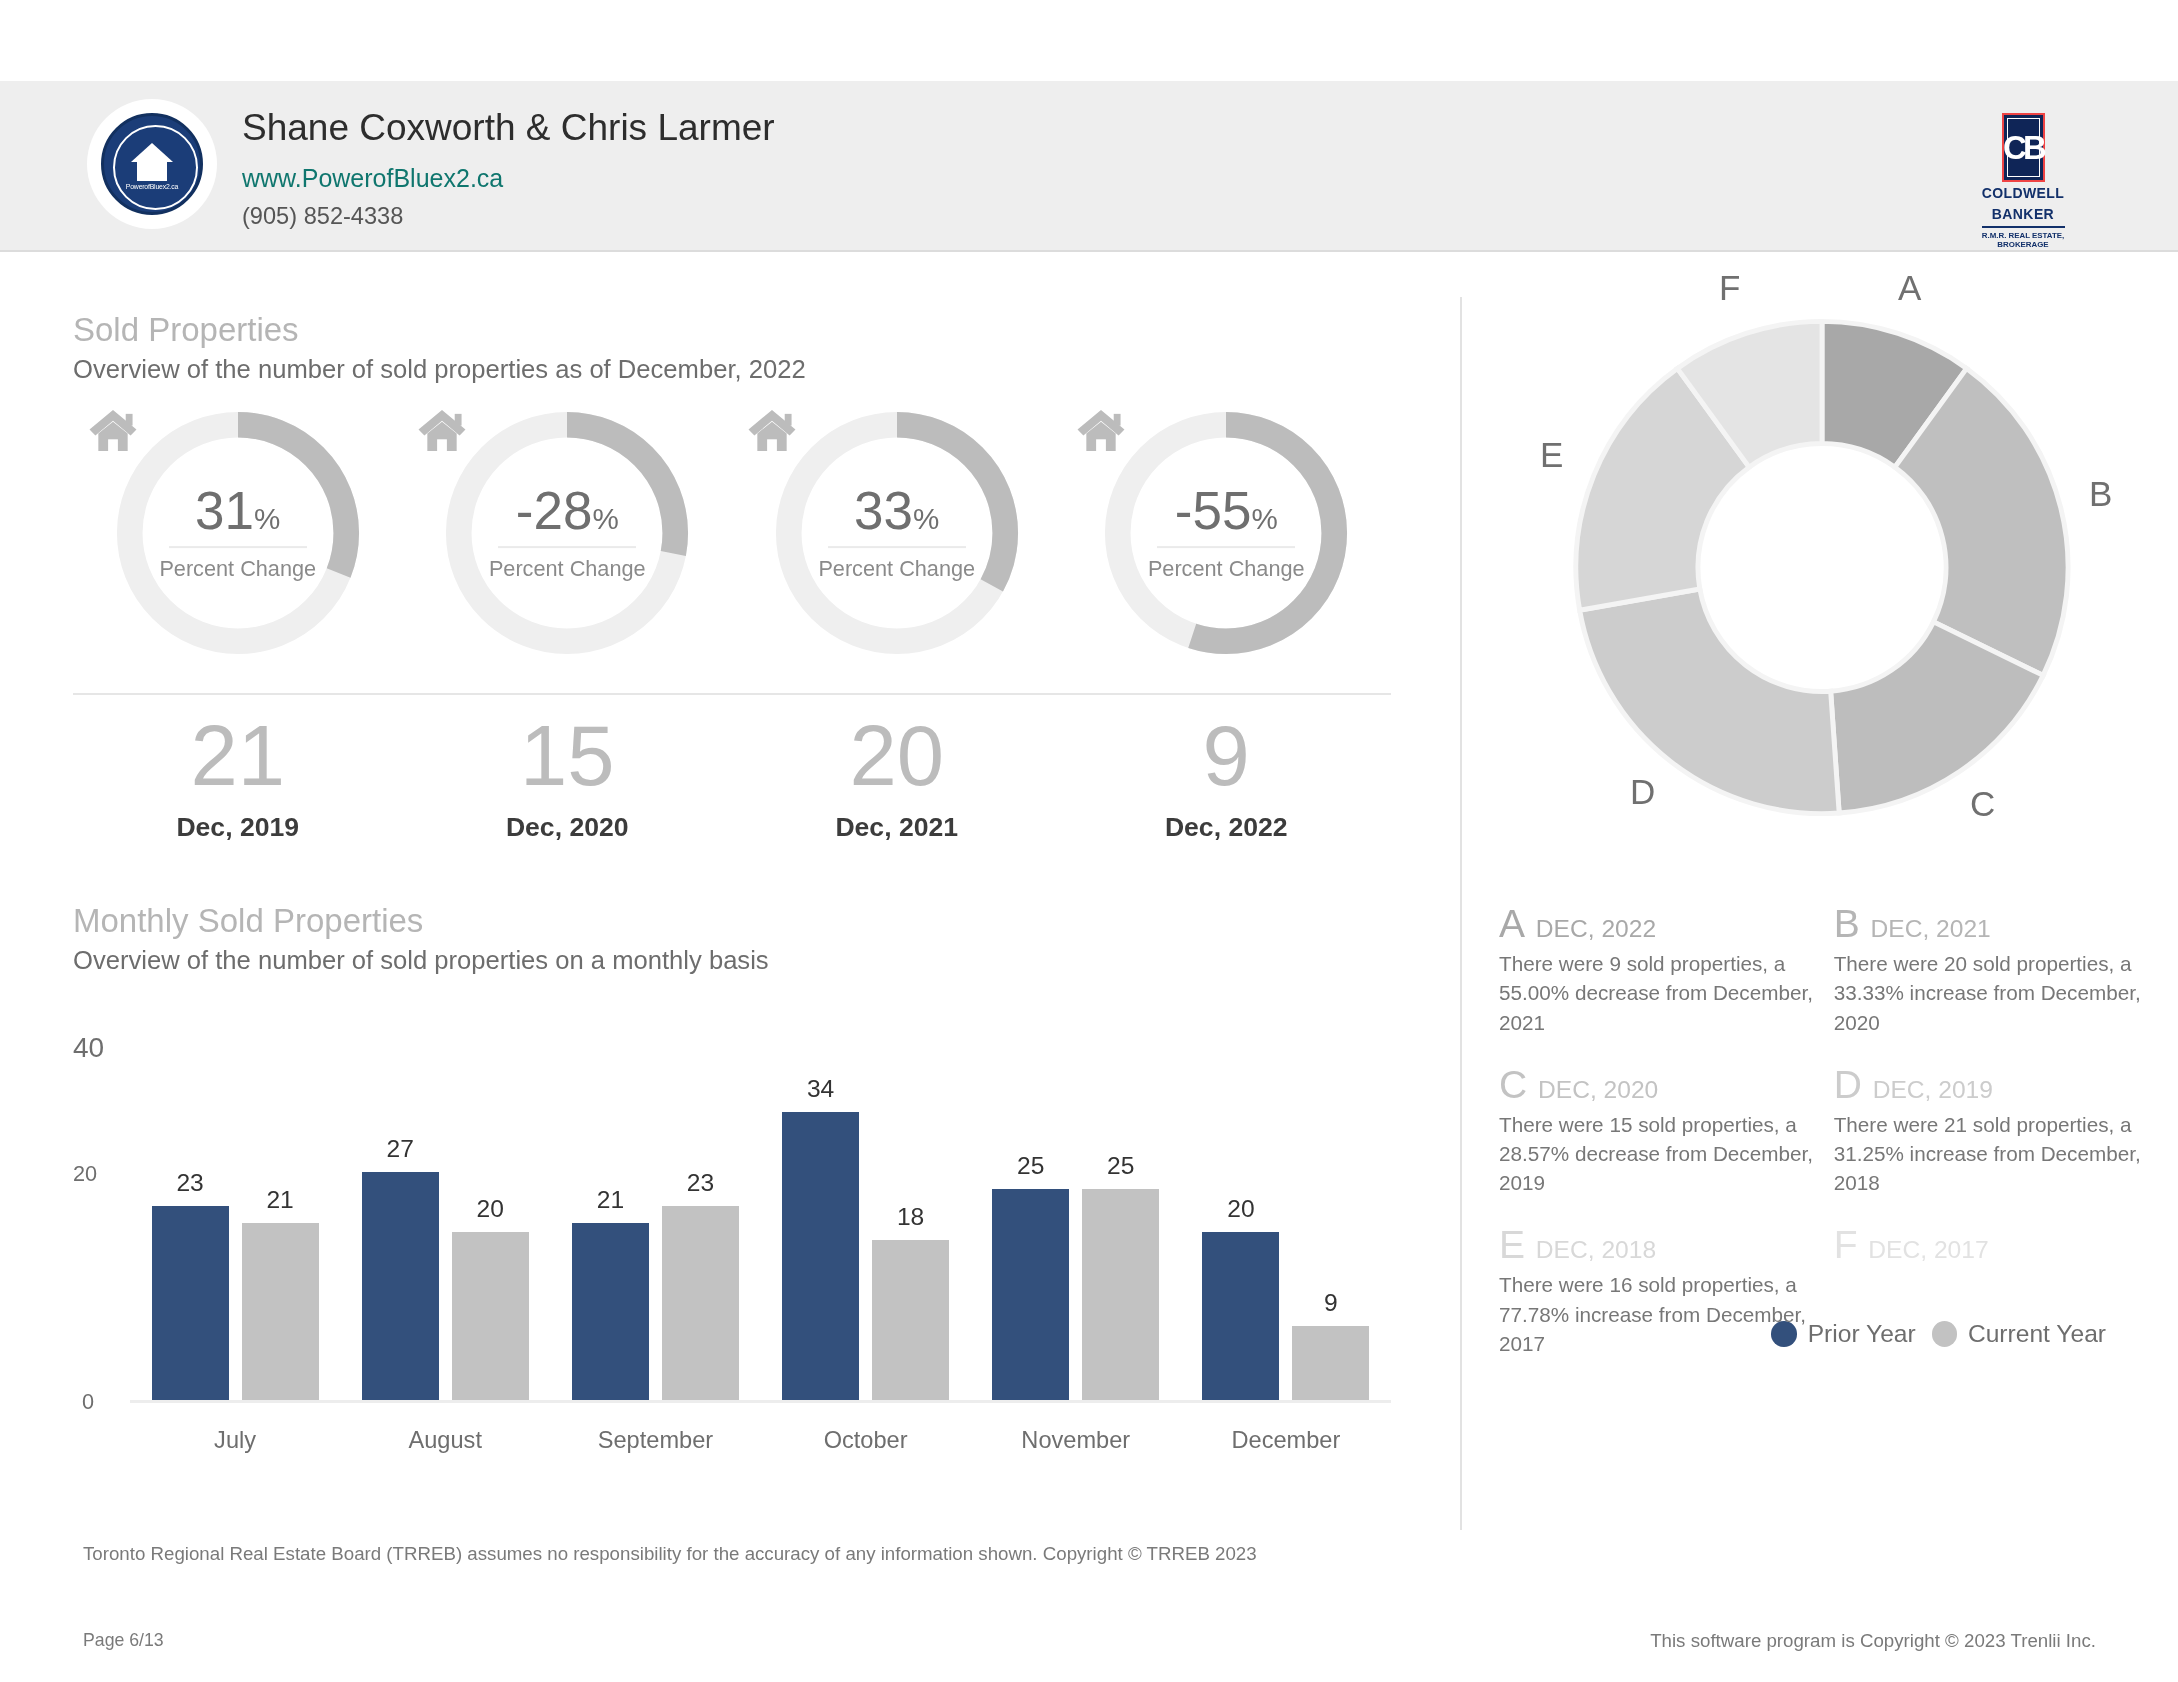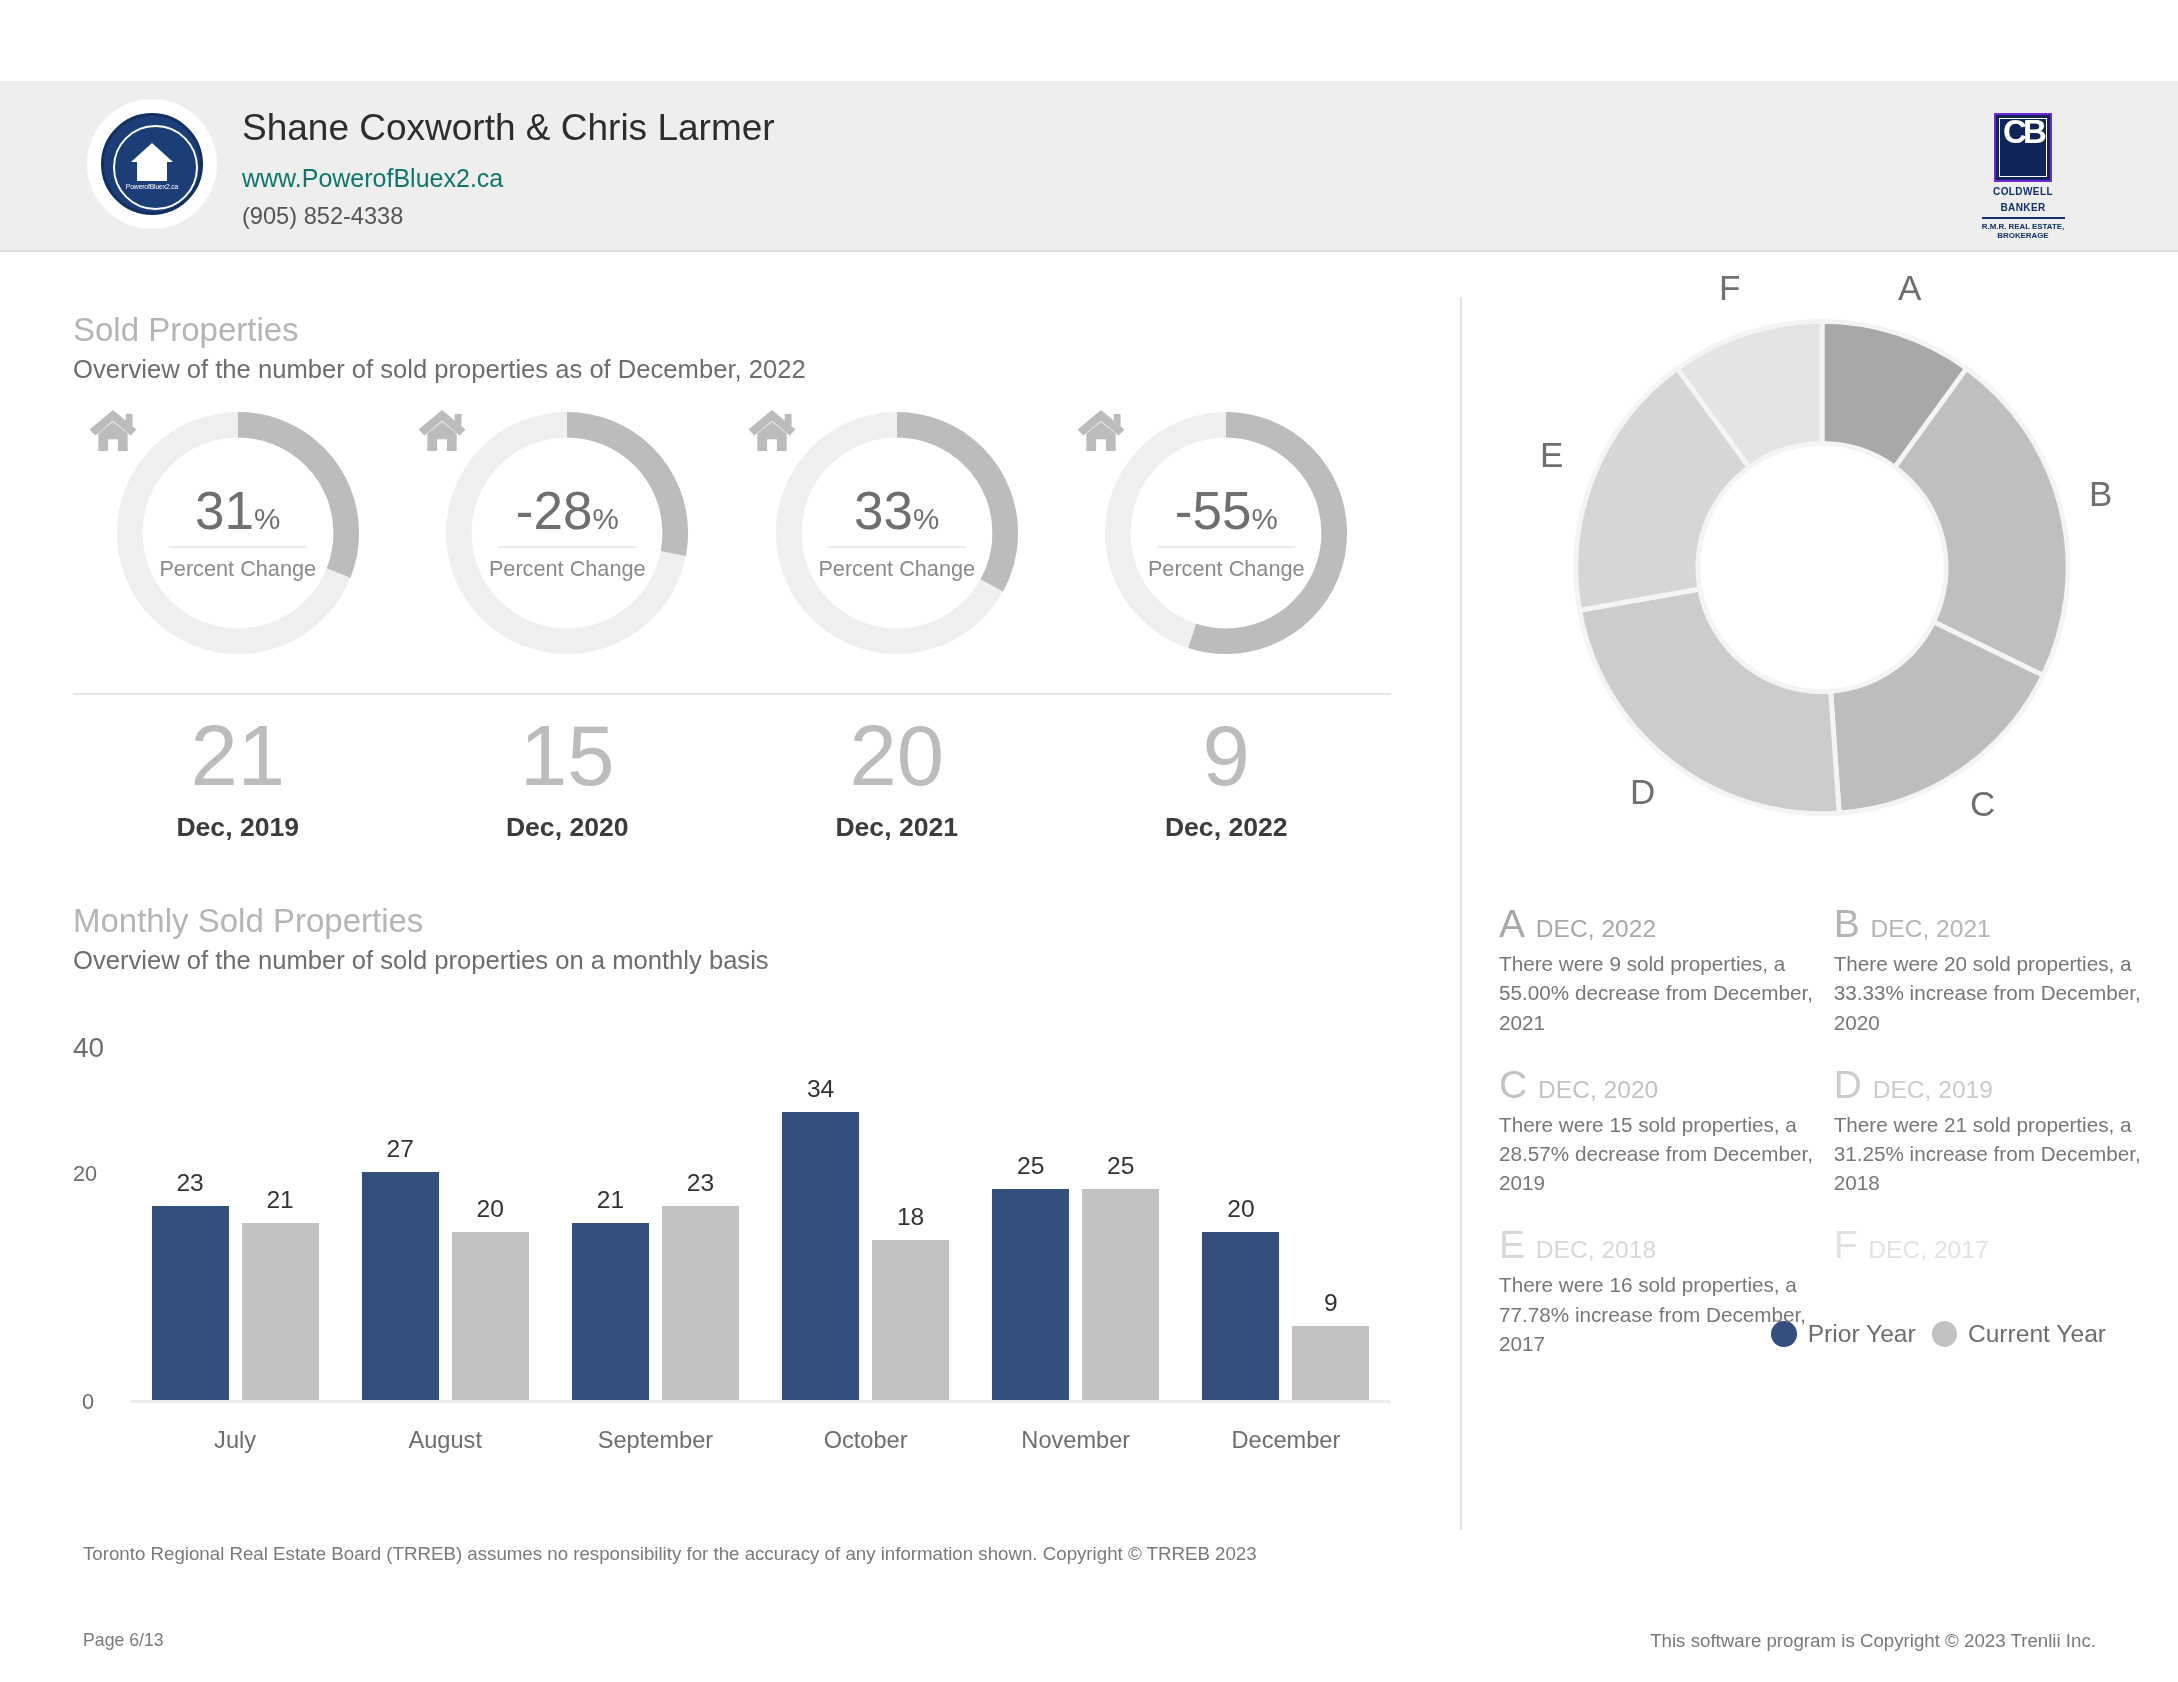--- a/index.html
+++ b/index.html
@@ -64,27 +64,27 @@
     position: absolute; left: 242px; top: 83px;
     font-size: 25px; color: #0f766e;
   }
   .agent-phone {
     position: absolute; left: 242px; top: 122px;
     font-size: 23.6px; color: #555555;
   }
 
   .cb-logo { position: absolute; right: 97px; top: 31.5px; width: 118px; text-align: center; }
   .cb-box {
-    width: 58px; height: 69px; background: #0f2557; margin: 0 auto;
-    border: 2px solid #6d28d9; position: relative;
-    display: flex; align-items: flex-start; justify-content: center;
+    width: 43px; height: 69px; background: #0f2557; margin: 0 auto;
+    border: 2px solid #ef4444; position: relative;
+    display: flex; align-items: center; justify-content: center;
   }
   .cb-box .inner { position: absolute; left: 3px; top: 3px; right: 3px; bottom: 3px; border: 1px solid #ffffff; }
   .cb-box .glyph { color: #ffffff; font-size: 33px; font-weight: bold; line-height: 1; letter-spacing: -3.9px; position: relative; z-index: 2; }
-  .cb-name { font-size: 10px; color: #12306a; font-weight: bold; letter-spacing: 0.4px; line-height: 1.12; margin-top: 4.9px; }
+  .cb-name { font-size: 14px; color: #12306a; font-weight: bold; letter-spacing: 0.4px; line-height: 1.12; margin-top: 4.9px; }
   .cb-rule { width: 83px; height: 2px; background: #12306a; margin: 3px auto 3px; }
   .cb-sub { font-size: 7.9px; color: #12306a; font-weight: bold; line-height: 1.15; }
 
   
   .content { position: absolute; left: 0; top: 252px; width: 2179px; height: 1430px; }
 
   .vdivider {
     position: absolute; left: 1460px; top: 45px; width: 2px; height: 1233px; background: #e2e2e2;
   }
 

